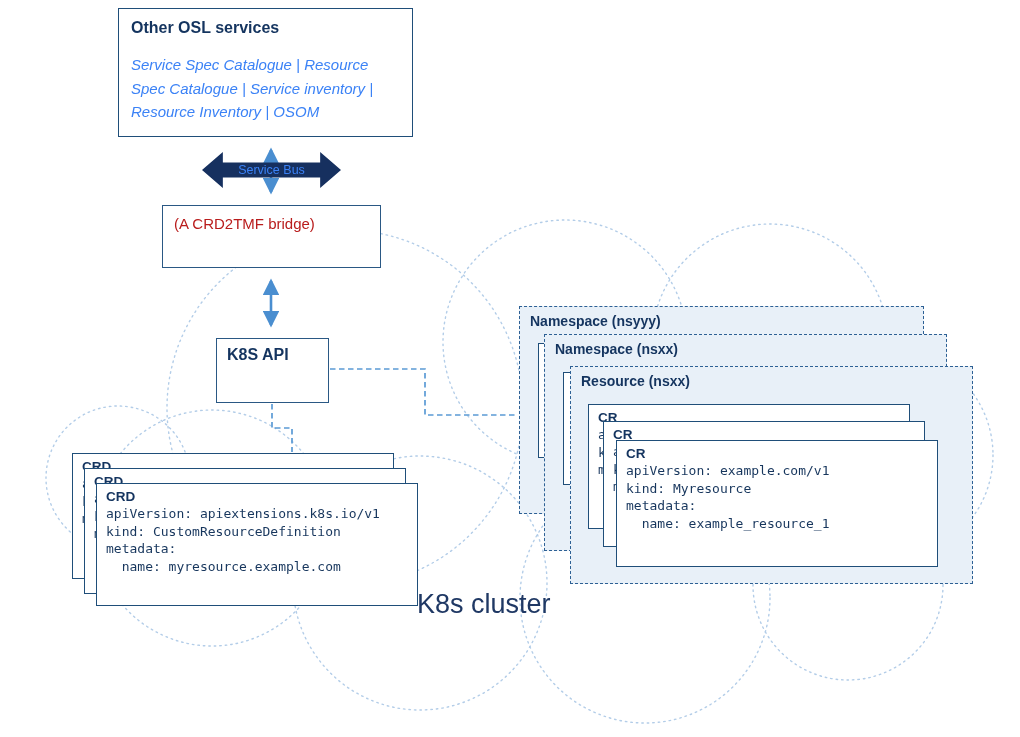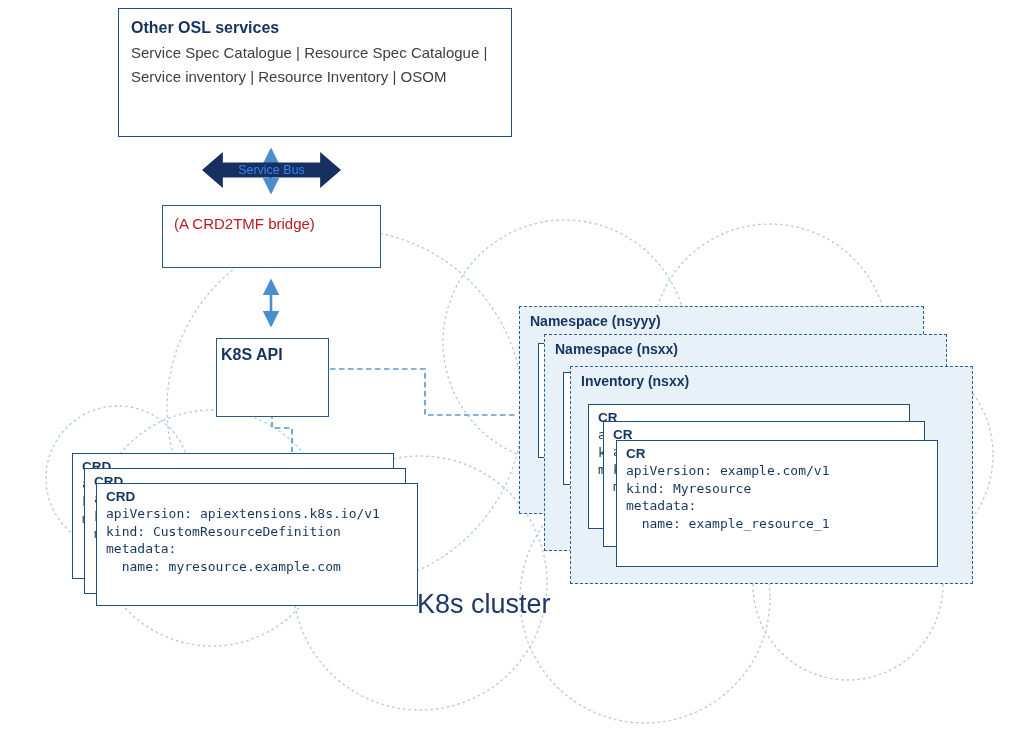--- a/index.html
+++ b/index.html
@@ -5,29 +5,29 @@
   html,body{margin:0;padding:0;background:#fff;}
   .stage{
     position:relative;width:1020px;height:737px;background:#ffffff;overflow:hidden;
     font-family:"Liberation Sans",sans-serif;color:#1f3864;
   }
   .underlay{position:absolute;left:0;top:0;width:1020px;height:737px;}
   .abs{position:absolute;box-sizing:border-box;}
 
   
   .box{background:#ffffff;border:1.6px solid #1f4e79;}
-  .osl-box{left:118px;top:8px;width:394px;height:129px;padding:8px 12px;}
+  .osl-box{left:118px;top:8px;width:295px;height:129px;padding:8px 12px;}
   .osl-title{font-size:16px;font-weight:bold;color:#14345f;line-height:22px;}
-  .osl-body{font-size:15px;color:#404040;line-height:23.5px;margin-top:2px;}
+  .osl-body{font-size:15px;color:#3b82f6;line-height:23.5px;margin-top:14px;font-style:italic;}
 
   .cridge-box{left:162px;top:205px;width:219px;height:63px;padding:7px 11px;border-color:#2a5884;}
   .cridge-title{font-size:16px;font-weight:bold;color:#14345f;line-height:21px;}
   .cridge-sub{font-size:15px;color:#b91c1c;line-height:22px;}
 
-  .k8sapi-box{left:216px;top:338px;width:113px;height:79px;padding:7px 4px;border-color:#2a5884;}
+  .k8sapi-box{left:216px;top:338px;width:113px;height:65px;padding:7px 10px;border-color:#2a5884;}
   .k8sapi-label{font-size:16px;font-weight:bold;color:#14345f;}
 
   
   .service-bus{
     left:202px;top:152px;width:139px;height:36px;background:#16305f;
     clip-path:polygon(0% 50%,15% 0%,15% 29%,85% 29%,85% 0%,100% 50%,85% 100%,85% 71%,15% 71%,15% 100%);
     display:flex;align-items:center;justify-content:center;
   }
   .service-bus span{color:#3b82f6;font-size:12.5px;line-height:12px;}
 
@@ -141,21 +141,21 @@
     <div class="ns-label">Namespace (nsxx)</div>
   </div>
   <div class="abs card cr-hid-zz">
     <div class="card-title">CR</div>
     <div class="card-line">apiVersion: example.com/v1</div>
     <div class="card-line">kind: Myresource</div>
     <div class="card-line">metadata:</div>
   </div>
 
   <div class="abs ns ns-xx">
-    <div class="ns-label">Inventory (nsxx)</div>
+    <div class="ns-label">Resource (nsxx)</div>
   </div>
 
   <div class="abs card cr-back">
     <div class="card-title">CR</div>
     <div class="card-line">apiVersion: example.com/v1</div>
     <div class="card-line">kind: Myresource</div>
     <div class="card-line">metadata:</div>
     <div class="card-line">  name: example_resource_1</div>
   </div>
   <div class="abs card cr-mid">

